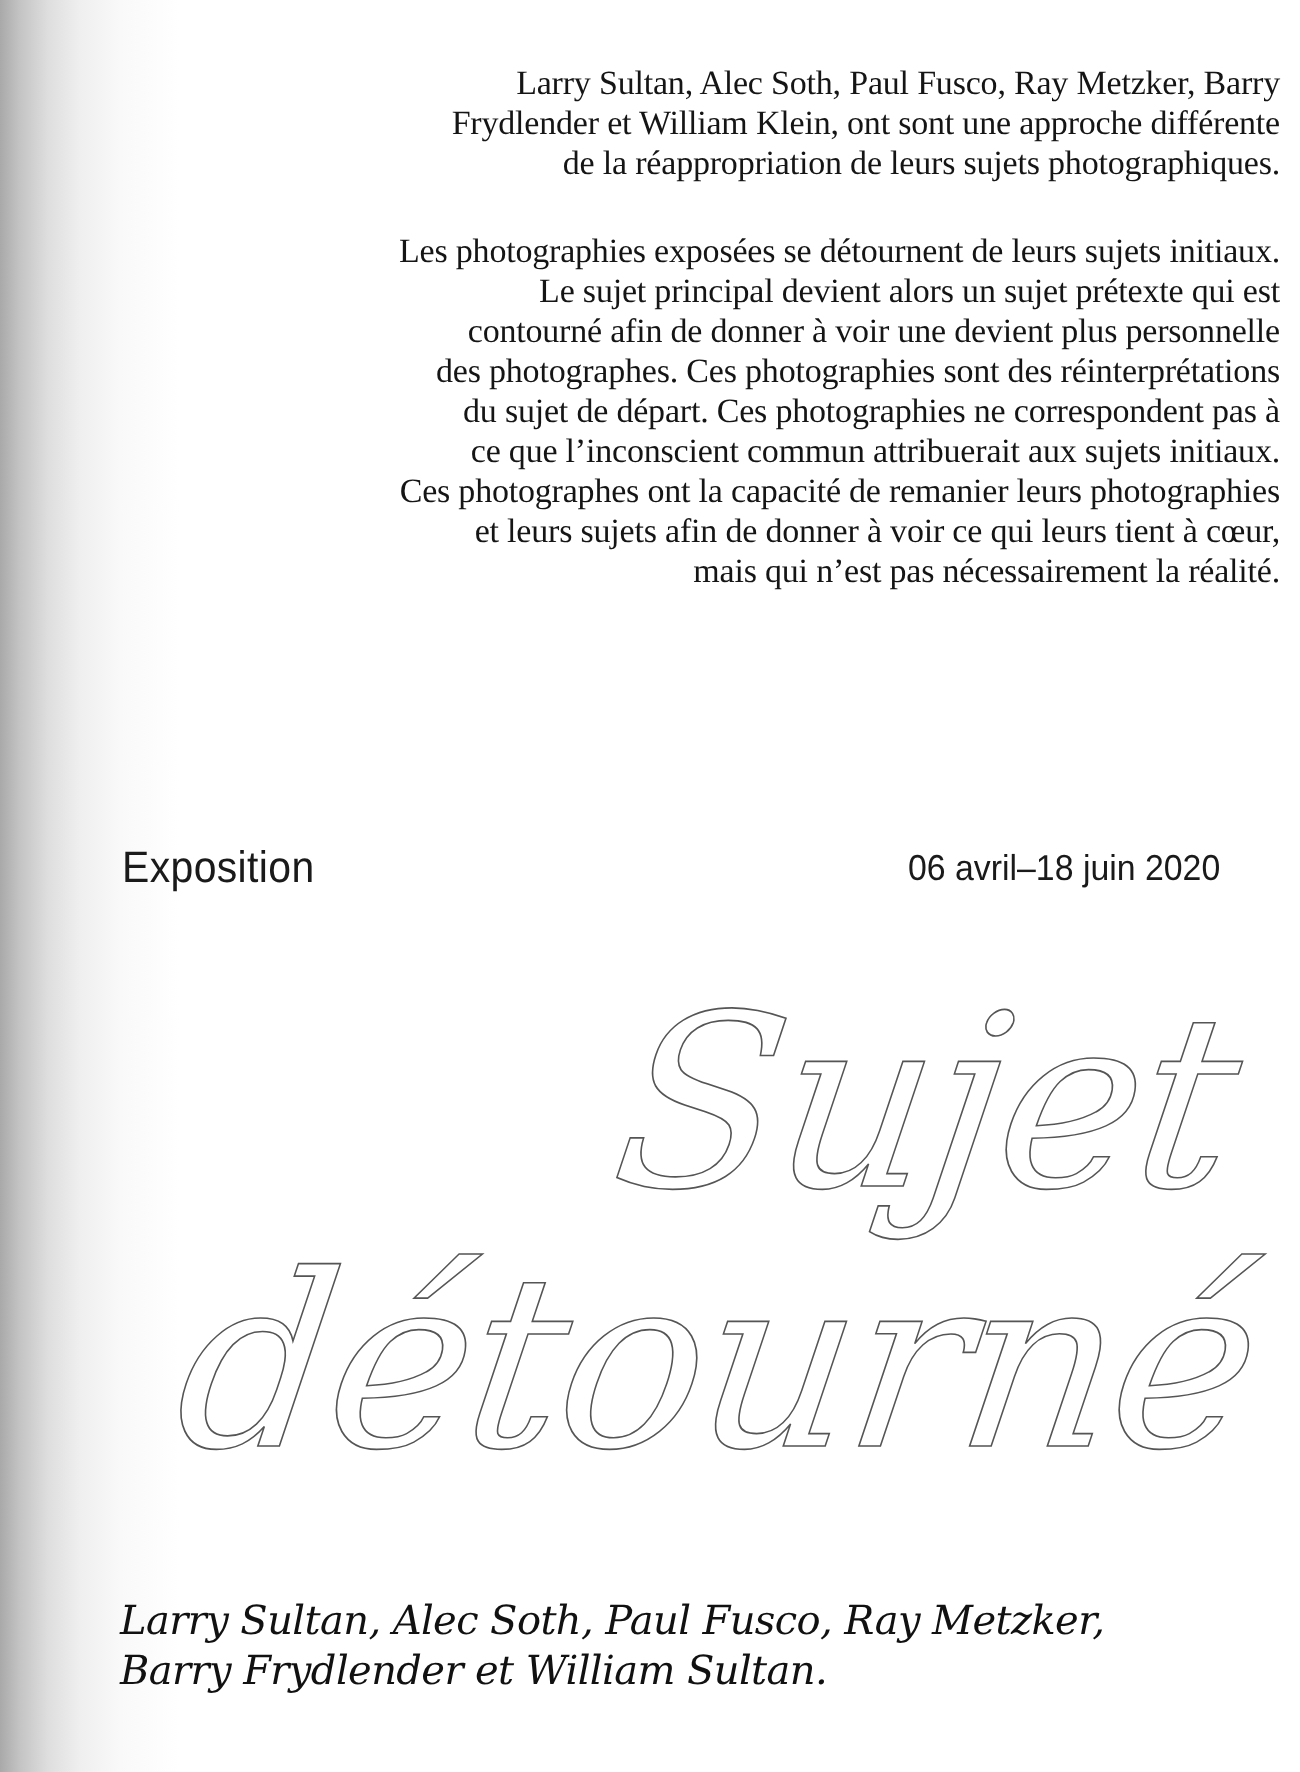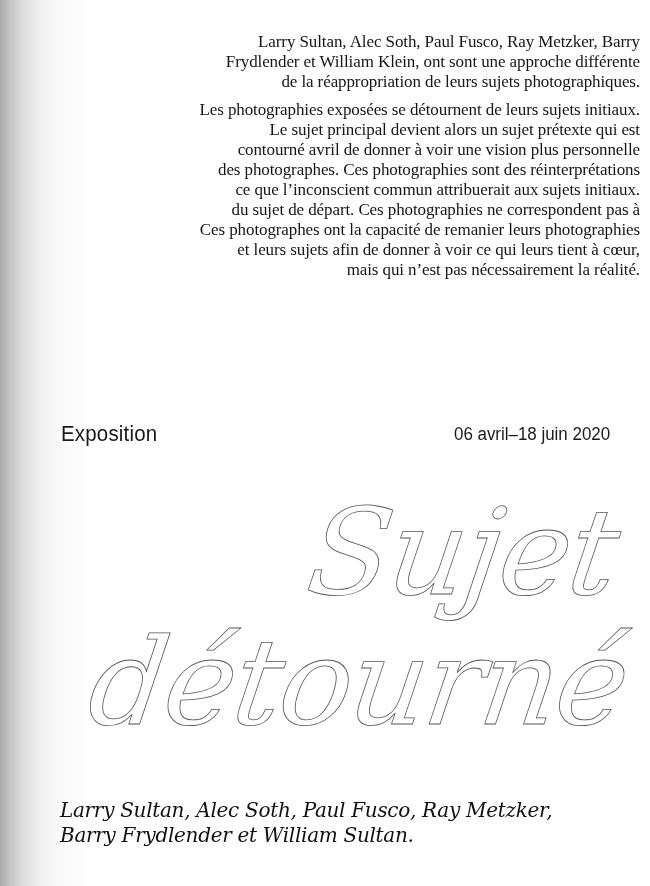--- a/index.html
+++ b/index.html
@@ -9,21 +9,21 @@
     color: #111;
   }
   .page { position: absolute; inset: 0; }
   .intro {
     position: absolute; left: 60px; top: 32px; width: 580px;
     font-family: "Liberation Serif", "DejaVu Serif", serif;
     font-size: 17px; line-height: 20px; color: #151515; letter-spacing: -0.1px; text-align: right;
   }
   .intro .line { display: block; white-space: nowrap; }
   .intro p { margin: 0; }
-  .intro p + p { margin-top: 8px; }
+  .intro p + p { margin-top: 24px; }
   .expo-row {
     position: absolute; left: 61px; right: 40px; top: 421px; height: 30px;
     font-family: Liberation Sans, sans-serif; font-weight: 300; color: #1a1a1a;
   }
   .expo-label { position: absolute; left: 0; top: 0; font-size: 22px; letter-spacing: 0.2px; font-weight: normal; transform: scaleX(0.93); transform-origin: left; }
   .expo-dates { position: absolute; right: 0; top: 3px; font-size: 18px; transform: scaleX(0.94); transform-origin: right; }
   .title {
     position: absolute; font-family: "DejaVu Serif", "Liberation Serif", serif; font-style: italic;
     color: #fff; -webkit-text-stroke: 0.8px #555; white-space: nowrap; letter-spacing: -2px;
   }
@@ -43,24 +43,24 @@
 
   <div class="intro">
     <p>
       <span class="line">Larry Sultan, Alec Soth, Paul Fusco, Ray Metzker, Barry</span>
       <span class="line">Frydlender et William Klein, ont sont une approche différente</span>
       <span class="line">de la réappropriation de leurs sujets photographiques.</span>
     </p>
     <p>
       <span class="line">Les photographies exposées se détournent de leurs sujets initiaux.</span>
       <span class="line">Le sujet principal devient alors un sujet prétexte qui est</span>
-      <span class="line">contourné avril de donner à voir une vision plus personnelle</span>
+      <span class="line">contourné afin de donner à voir une devient plus personnelle</span>
       <span class="line">des photographes. Ces photographies sont des réinterprétations</span>
+      <span class="line">du sujet de départ. Ces photographies ne correspondent pas à</span>
       <span class="line">ce que l’inconscient commun attribuerait aux sujets initiaux.</span>
-      <span class="line">du sujet de départ. Ces photographies ne correspondent pas à</span>
       <span class="line">Ces photographes ont la capacité de remanier leurs photographies</span>
       <span class="line">et leurs sujets afin de donner à voir ce qui leurs tient à cœur,</span>
       <span class="line">mais qui n’est pas nécessairement la réalité.</span>
     </p>
   </div>
 
   <div class="expo-row">
     <span class="expo-label">Exposition</span>
     <span class="expo-dates">06 avril–18 juin 2020</span>
   </div>

